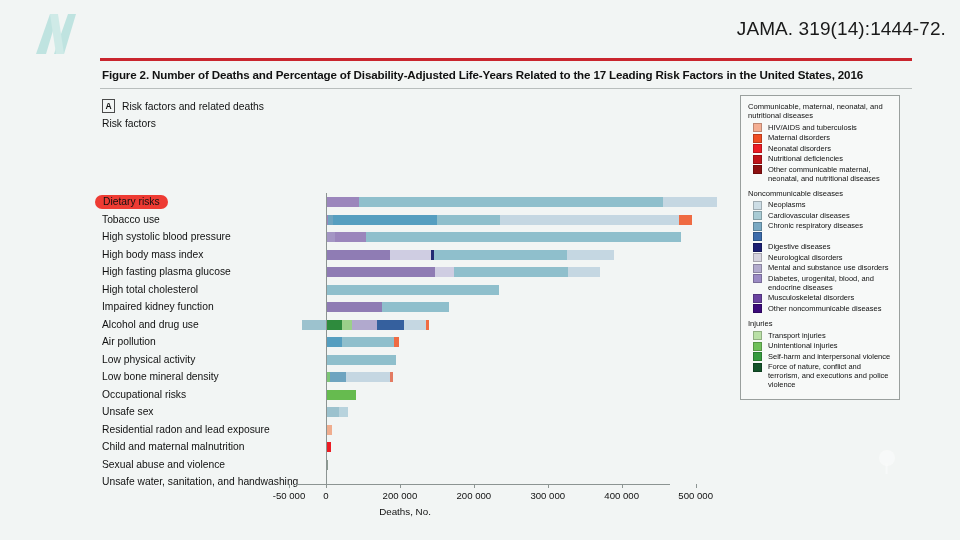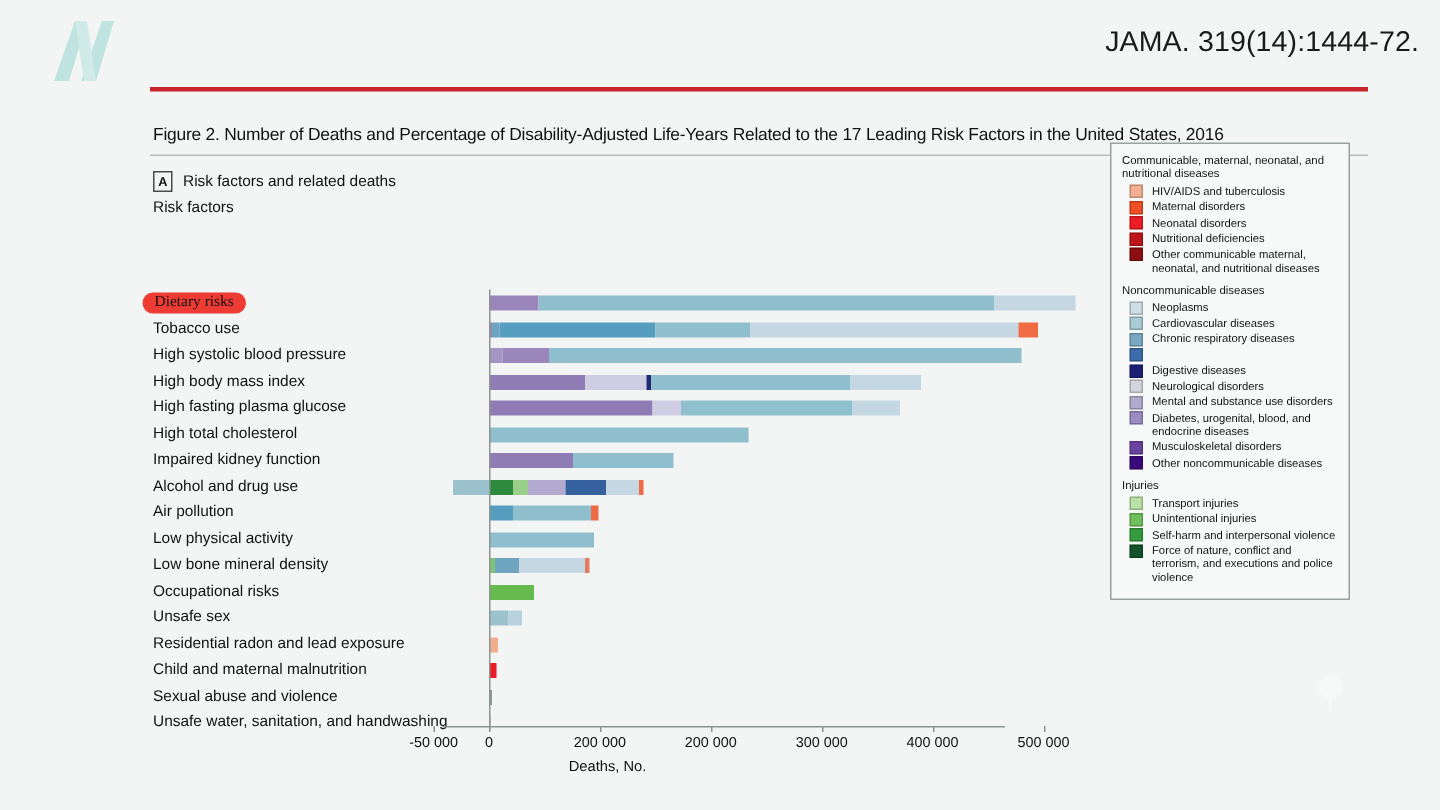--- a/index.html
+++ b/index.html
@@ -17,43 +17,43 @@
     position:absolute;right:14px;top:18px;
     font-size:19px;letter-spacing:.1px;color:#1a1a1a;
     white-space:nowrap;
   }
   #red-rule{
     position:absolute;left:100px;top:58px;width:812px;height:3px;background:#c9252d;
   }
   
   #figure{position:absolute;left:100px;top:62px;width:812px;height:440px;}
   #figure-title{
-    font-size:11.6px;font-weight:normal;line-height:14px;
-    padding:21px 0 6px 2px;letter-spacing:-.15px;white-space:nowrap;
+    font-size:11.6px;font-weight:bold;line-height:14px;
+    padding:6px 0 6px 2px;letter-spacing:-.15px;white-space:nowrap;
     color:#111;
   }
   #title-rule{height:1px;background:#b9bebd;width:100%;}
   #panel-row{display:flex;align-items:center;gap:7px;margin:10px 0 0 2px;}
   #panel-letter{
     border:1px solid #4a4a4a;font-size:8.5px;font-weight:bold;
     width:11px;height:12px;line-height:12px;text-align:center;color:#111;
   }
   #panel-caption{font-size:10.3px;color:#111;}
   #col-header{font-size:10.3px;font-weight:normal;margin:5px 0 0 2px;color:#111;}
 
   
   #plot-wrap{position:absolute;left:0;top:131px;width:640px;height:300px;}
   .row{position:relative;height:17.5px;}
   .rowlabel{
     position:absolute;left:2px;top:0;height:17.5px;line-height:17.5px;
     font-size:10.3px;color:#111;white-space:nowrap;
   }
   .rowlabel.highlight{
     background:#ee3b33;color:#111;border-radius:9px;
-    padding:0 8px;left:-5px;height:14px;line-height:14px;top:2px;font-family:Liberation Serif, serif;
+    padding:0 8px;left:-5px;height:14px;line-height:14px;top:2px;
   }
   #bars{position:absolute;left:226px;top:0;width:414px;height:300px;}
   .seg{position:absolute;top:0;height:10px;}
   #zero-axis{position:absolute;left:226px;top:0;width:1.4px;height:291px;background:#8c9492;}
   #axis-line{position:absolute;left:195px;top:291px;width:375px;height:1px;background:#8c9492;}
   .tick{position:absolute;top:291px;width:1px;height:4px;background:#8c9492;}
   .ticklabel{
     position:absolute;top:297px;font-size:9.6px;color:#111;
     transform:translateX(-50%);white-space:nowrap;
   }

